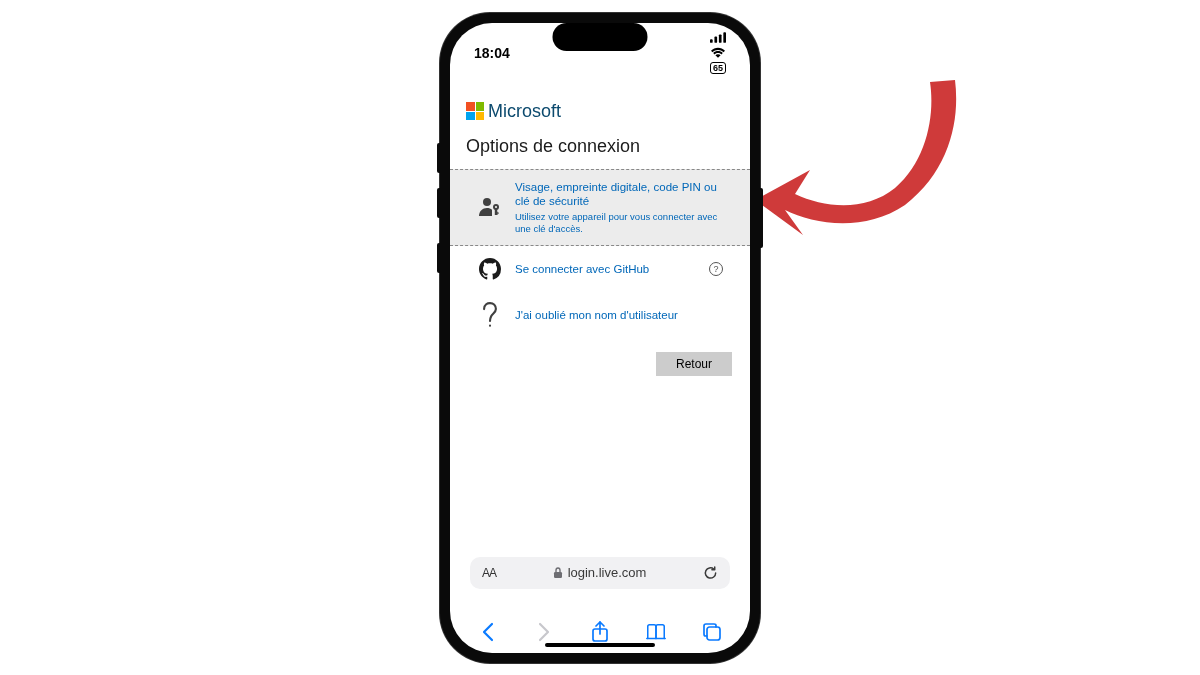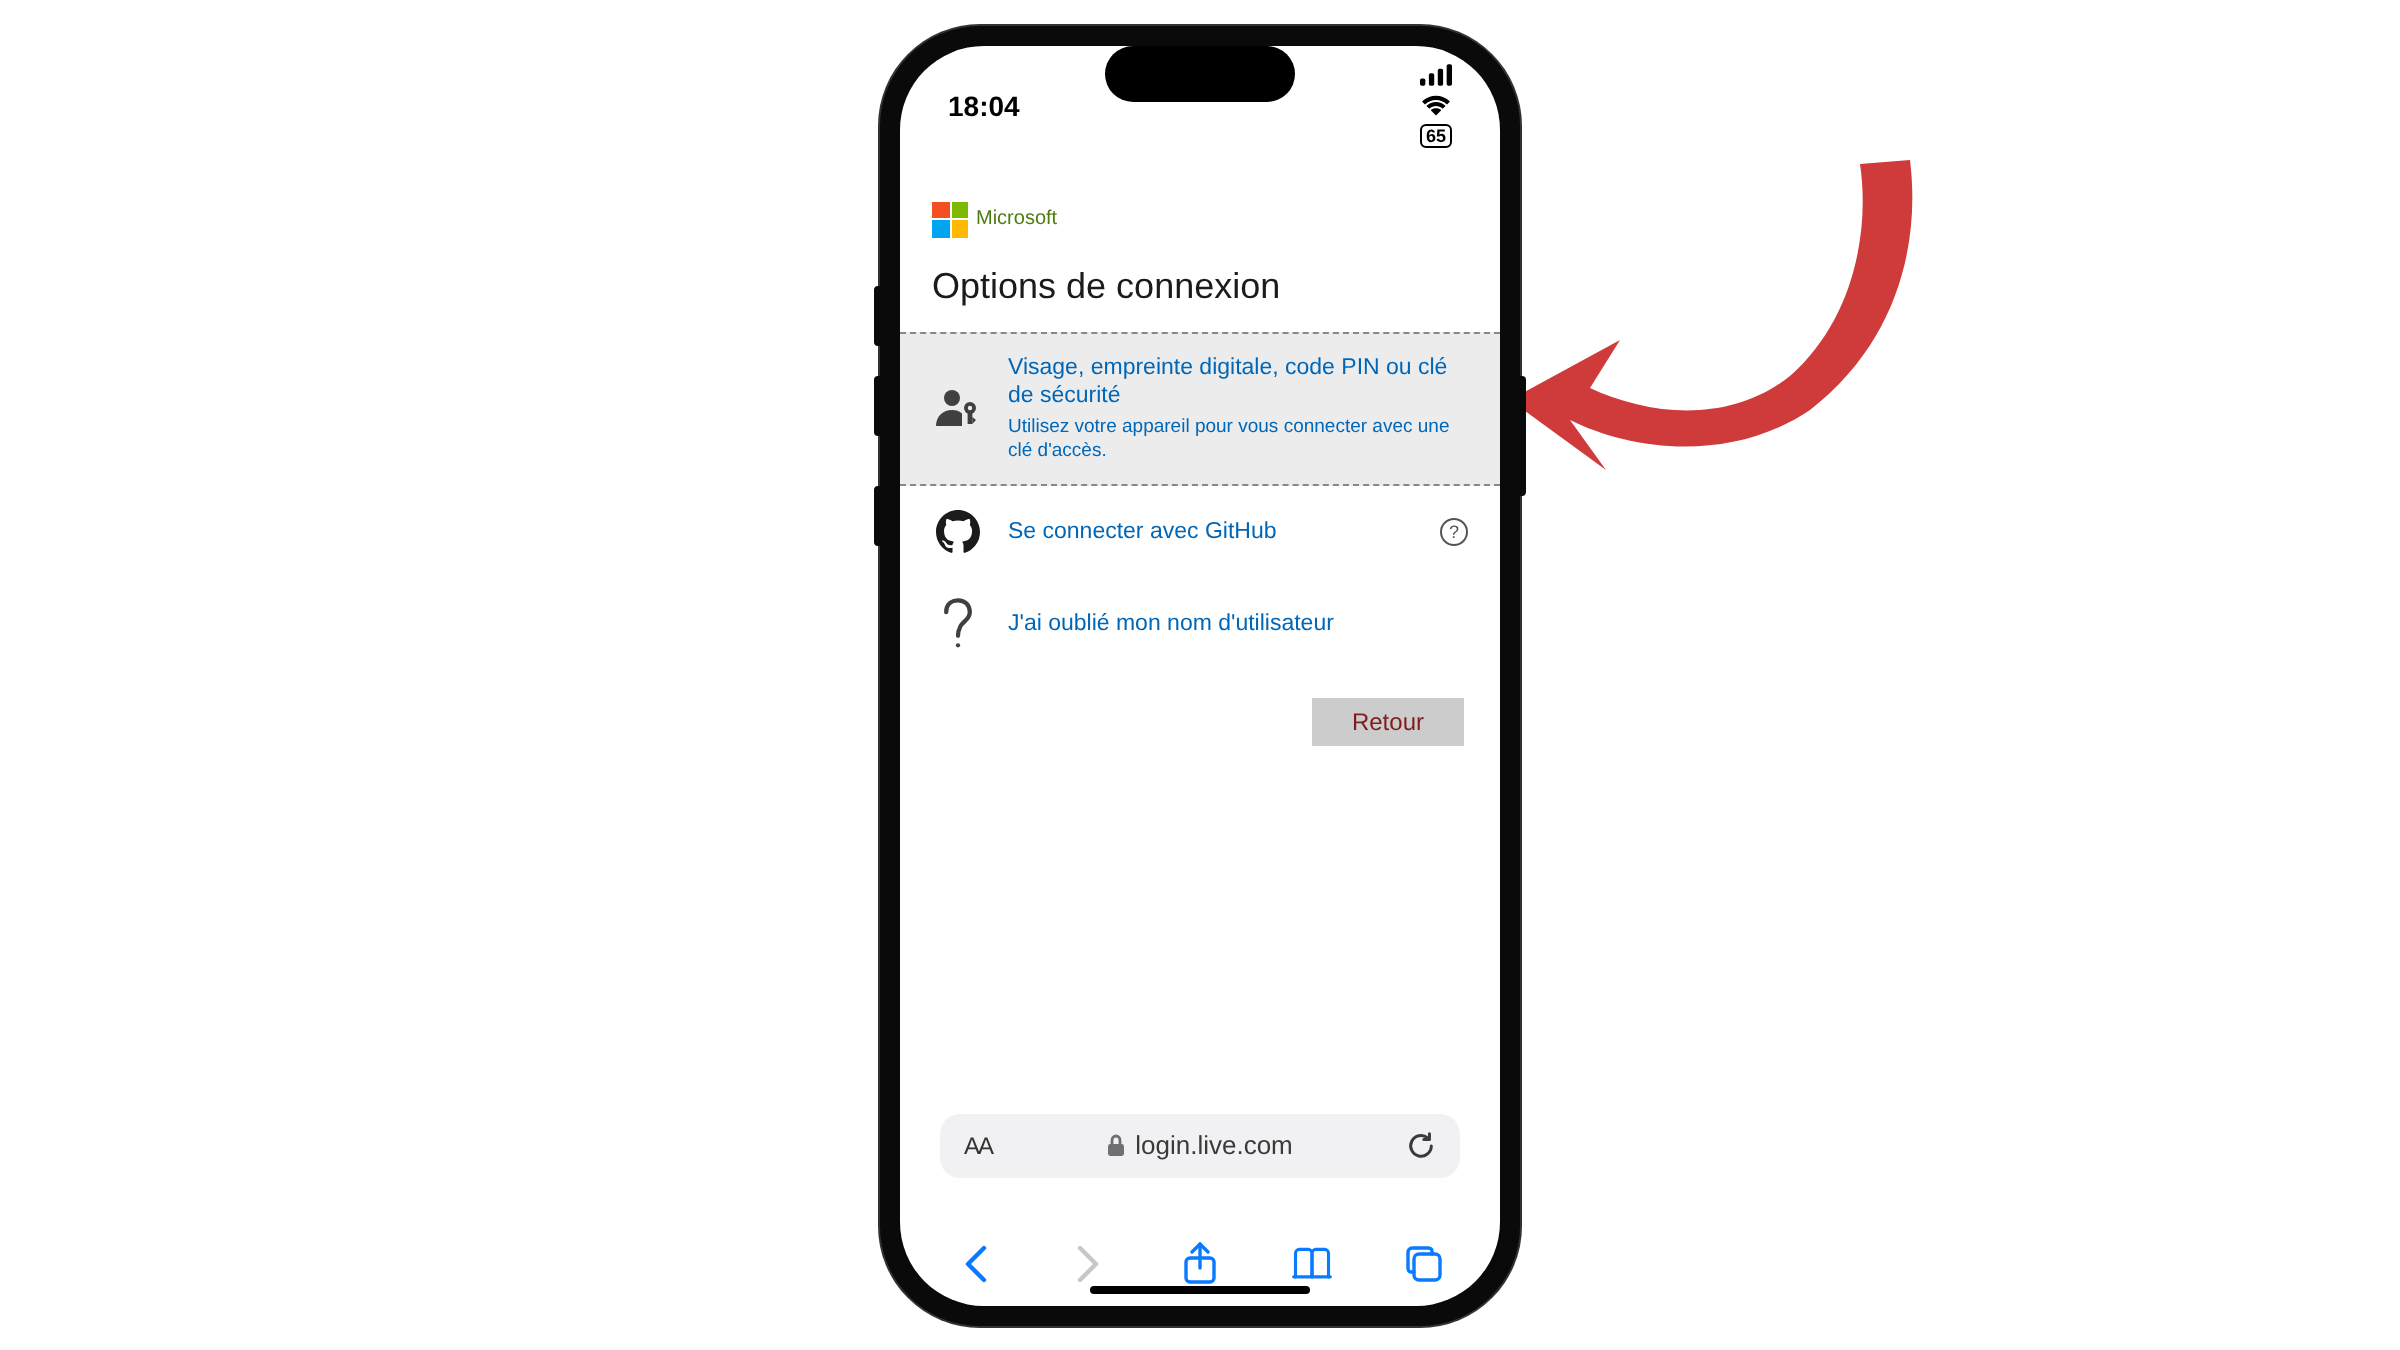--- a/index.html
+++ b/index.html
@@ -110,28 +110,28 @@
       height: 18px;
       display: grid;
       grid-template-columns: 1fr 1fr;
       grid-template-rows: 1fr 1fr;
       gap: 1px;
     }
     .ms-logo span:nth-child(1){background:#f25022;}
     .ms-logo span:nth-child(2){background:#7fba00;}
     .ms-logo span:nth-child(3){background:#00a4ef;}
     .ms-logo span:nth-child(4){background:#ffb900;}
-    .ms-name { color: #4d7c0f; font-size: 10px; font-weight: 500; }
+    .ms-name { color: #0c4a6e; font-size: 18px; font-weight: 500; }
     .page-title { font-size: 18px; font-weight: 400; margin-bottom: 12px; color: #1b1b1b; }
     .options { margin: 0 -16px; }
     .option {
       display: flex;
       align-items: center;
       gap: 12px;
-      padding: 10px 16px;
+      padding: 10px 27px;
       position: relative;
     }
     .option.highlighted {
       background: #ececec;
       border-top: 1px dashed #888;
       border-bottom: 1px dashed #888;
     }
     .opt-icon {
       width: 26px;
       height: 26px;
@@ -154,21 +154,21 @@
       align-items: center;
       justify-content: center;
       color: #555;
     }
     .actions { display: flex; justify-content: flex-end; padding: 14px 2px 0 0; }
     .back-btn {
       background: #cccccc;
       border: none;
       padding: 5px 20px;
       font-size: 12px;
-      color: #7f1d1d;
+      color: #000000;
       cursor: pointer;
     }
     .browser-bar {
       padding: 4px 20px 6px;
       border-top: 0px solid #eee;
     }
     .url-pill {
       background: #f1f1f3;
       border-radius: 10px;
       height: 32px;

